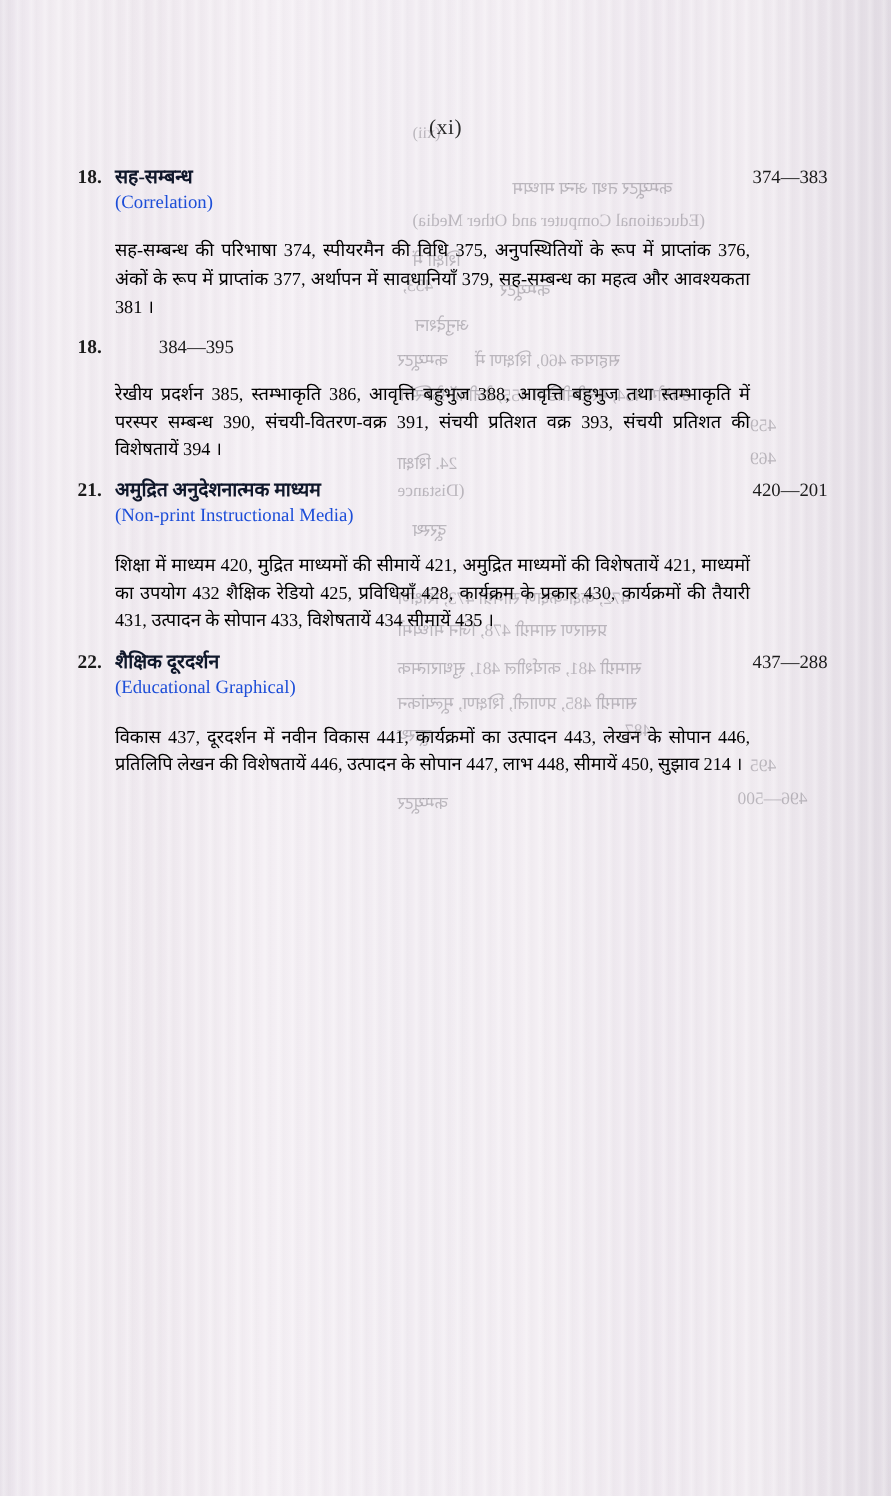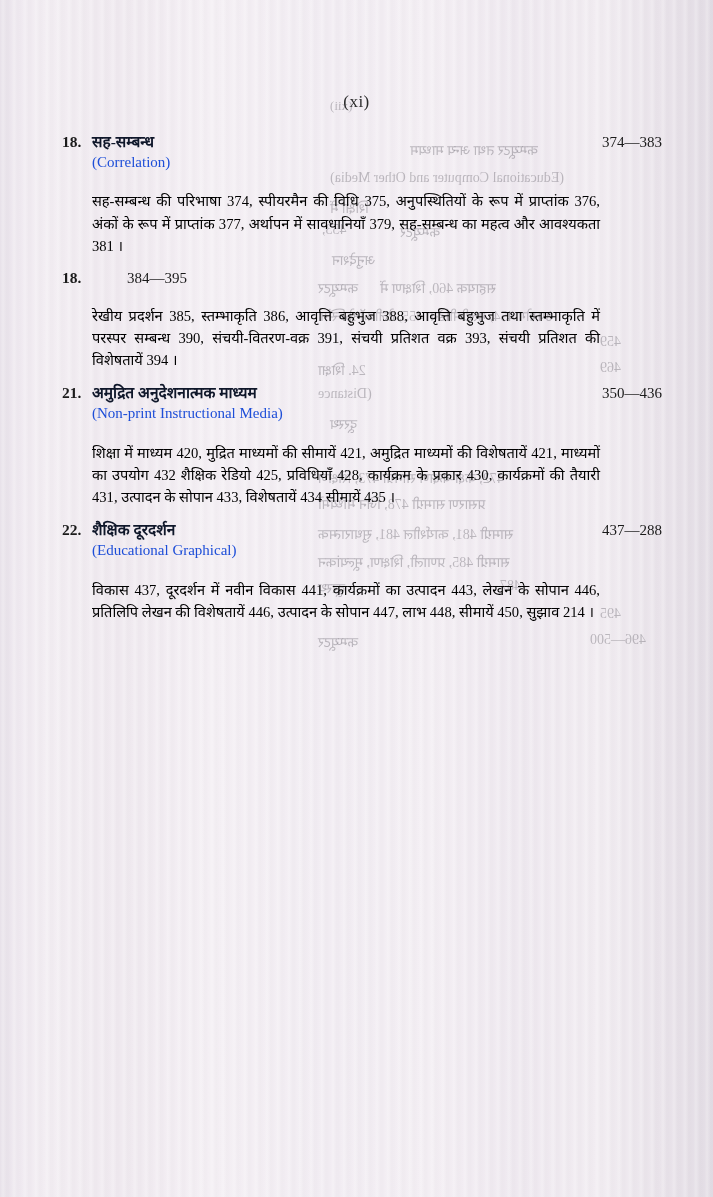--- a/index.html
+++ b/index.html
@@ -180,21 +180,21 @@
       </div>
       <div class="entry">
       </div>
       <div class="entry">
         <div class="entry-head">
           <div class="num">21.</div>
           <div class="titles">
             <div class="title-hi">अमुद्रित अनुदेशनात्मक माध्यम</div>
             <div class="title-en">(Non-print Instructional Media)</div>
           </div>
-          <div class="pages">350—436</div>
+          <div class="pages">420—201</div>
         </div>
         <div class="detail">शिक्षा में माध्यम 420, मुद्रित माध्यमों की सीमायें 421, अमुद्रित माध्यमों की विशेषतायें 421, माध्यमों का उपयोग 432 शैक्षिक रेडियो 425, प्रविधियाँ 428, कार्यक्रम के प्रकार 430, कार्यक्रमों की तैयारी 431, उत्पादन के सोपान 433, विशेषतायें 434 सीमायें 435 ।</div>
       </div>
       <div class="entry">
         <div class="entry-head">
           <div class="num">22.</div>
           <div class="titles">
             <div class="title-hi">शैक्षिक दूरदर्शन</div>
             <div class="title-en">(Educational Graphical)</div>
           </div>

